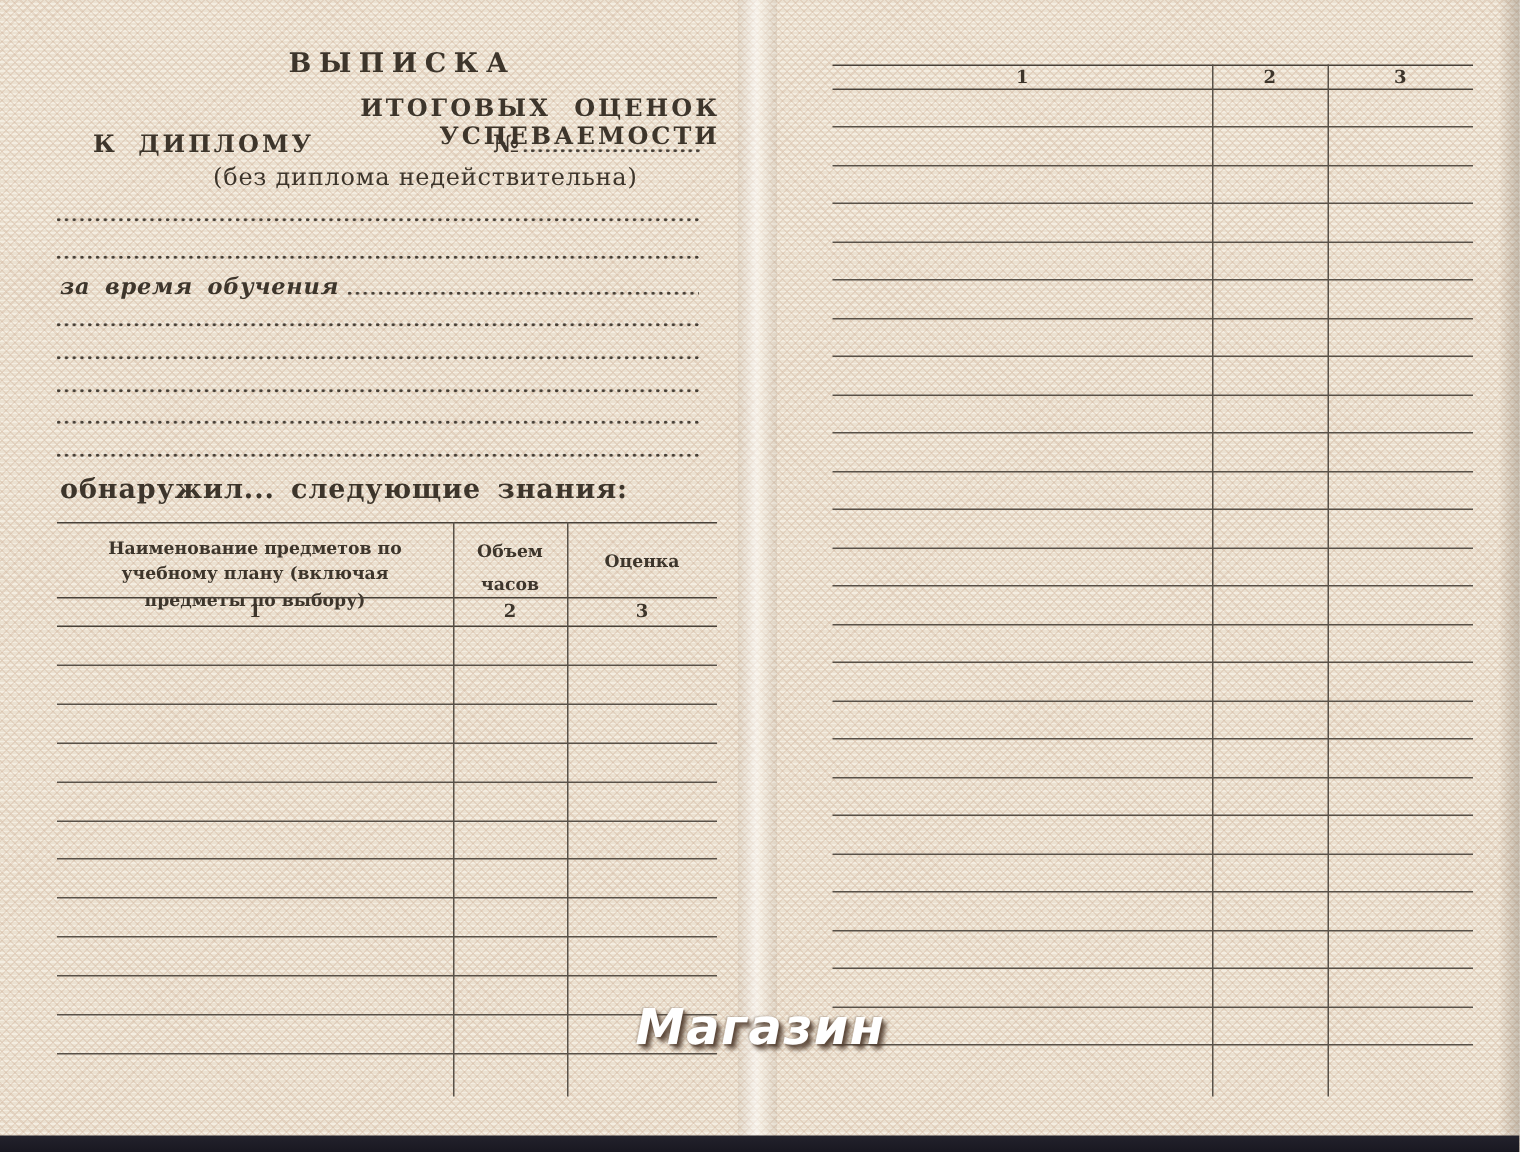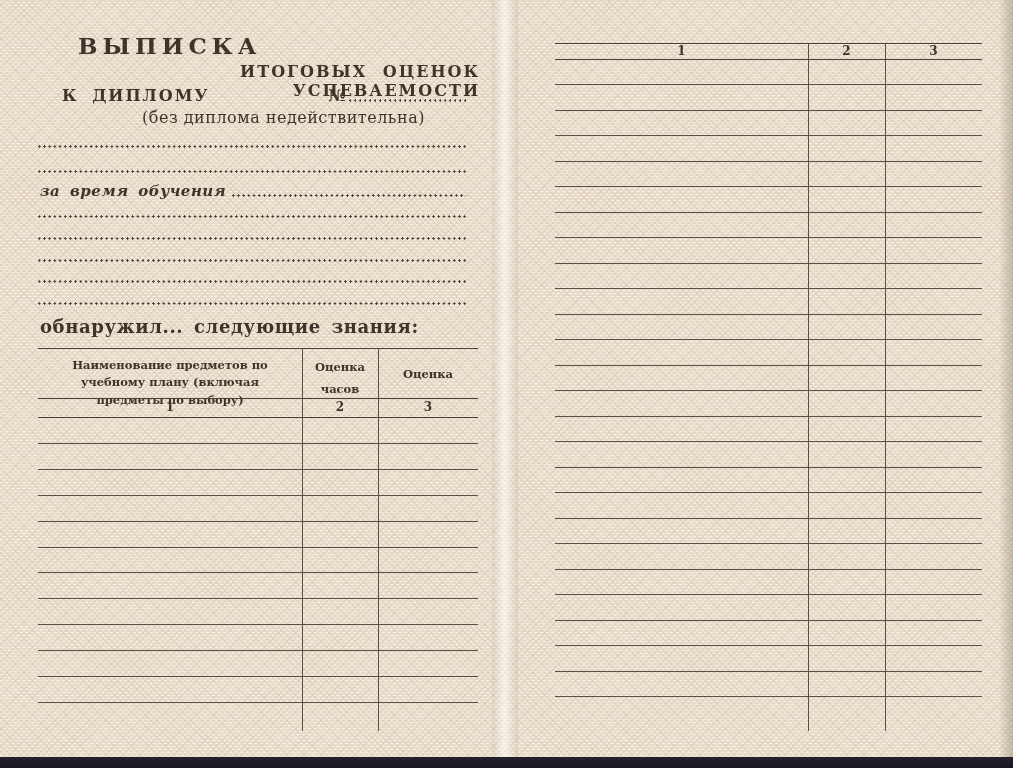--- a/index.html
+++ b/index.html
@@ -19,22 +19,22 @@
   }
   .abs{position:absolute;}
   
   .fold{left:492px;top:0;width:26px;height:757px;
     background:linear-gradient(90deg, rgba(125,104,86,.10), rgba(255,255,255,.55) 46%, rgba(252,249,242,.55) 56%, rgba(125,104,86,.12));}
   .edge-right{right:0;top:0;width:14px;height:768px;
     background:linear-gradient(90deg, rgba(0,0,0,0), rgba(110,95,80,.20) 60%, rgba(150,140,126,.48));}
   .edge-bottom{left:0;top:757px;width:1013px;height:11px;
     background:linear-gradient(180deg, var(--edge,#23222c), #191821);}
   
-  .lp-title{left:78px;top:33px;width:380px;text-align:left;
-    font-size:23px;font-weight:bold;letter-spacing:5px;line-height:1.1;}
+  .lp-title{left:78px;top:33px;width:380px;text-align:center;
+    font-size:18px;font-weight:bold;letter-spacing:5px;line-height:1.1;}
   .lp-sub{left:40px;top:62px;width:440px;text-align:right;
     font-size:16px;font-weight:bold;letter-spacing:2px;word-spacing:8px;}
   .lp-row3{left:62px;top:87px;width:405px;display:flex;justify-content:space-between;align-items:flex-end;
     font-size:16px;font-weight:bold;letter-spacing:2px;word-spacing:6px;line-height:1.15;}
   .num-group{display:flex;align-items:flex-end;font-weight:bold;letter-spacing:0;}
   .dotfill{display:inline-block;width:118px;height:3px;margin:0 0 3px 3px;
     background-image:radial-gradient(circle at 1.2px 1.5px, var(--dot,#463e35) 1px, rgba(0,0,0,0) 1.25px);
     background-size:5px 3px;background-repeat:repeat-x;}
   .lp-note{left:60px;top:108px;width:365px;text-align:right;font-size:16px;letter-spacing:.5px;}
   
@@ -119,21 +119,21 @@
         <div class="dotted-row"></div>
         <div class="dotted-row"></div>
         <div class="dotted-row"></div>
       </div>
 
     <div class="abs knowledge">обнаружил... следующие знания:</div>
 
     <div>
       <div class="abs hline lt-top"></div>
       <div class="abs th lt-h1">Наименование предметов по учебному плану (включая предметы по выбору)</div>
-      <div class="abs th lt-h2">Оценка часов</div>
+      <div class="abs th lt-h2">Объем часов</div>
       <div class="abs th lt-h3">Оценка</div>
       <div class="abs hline lt-mid"></div>
       <div class="abs tnum lt-n1">1</div>
       <div class="abs tnum lt-n2">2</div>
       <div class="abs tnum lt-n3">3</div>
       <div class="abs hline lt-low"></div>
       <div class="abs rowbody lt-body">
           <div class="row-line"></div>
           <div class="row-line"></div>
           <div class="row-line"></div>
@@ -185,16 +185,17 @@
           <div class="row-line"></div>
           <div class="row-line"></div>
         </div>
       <div class="abs vline rt-v1"></div>
       <div class="abs vline rt-v2"></div>
     </div>
   </div>
 
   <div class="abs fold"></div>
   <div class="abs watermark">
+    <div>Магазин</div>
   </div>
   <div class="abs edge-right"></div>
   <div class="abs edge-bottom"></div>
 </div>
 
 </body></html>

